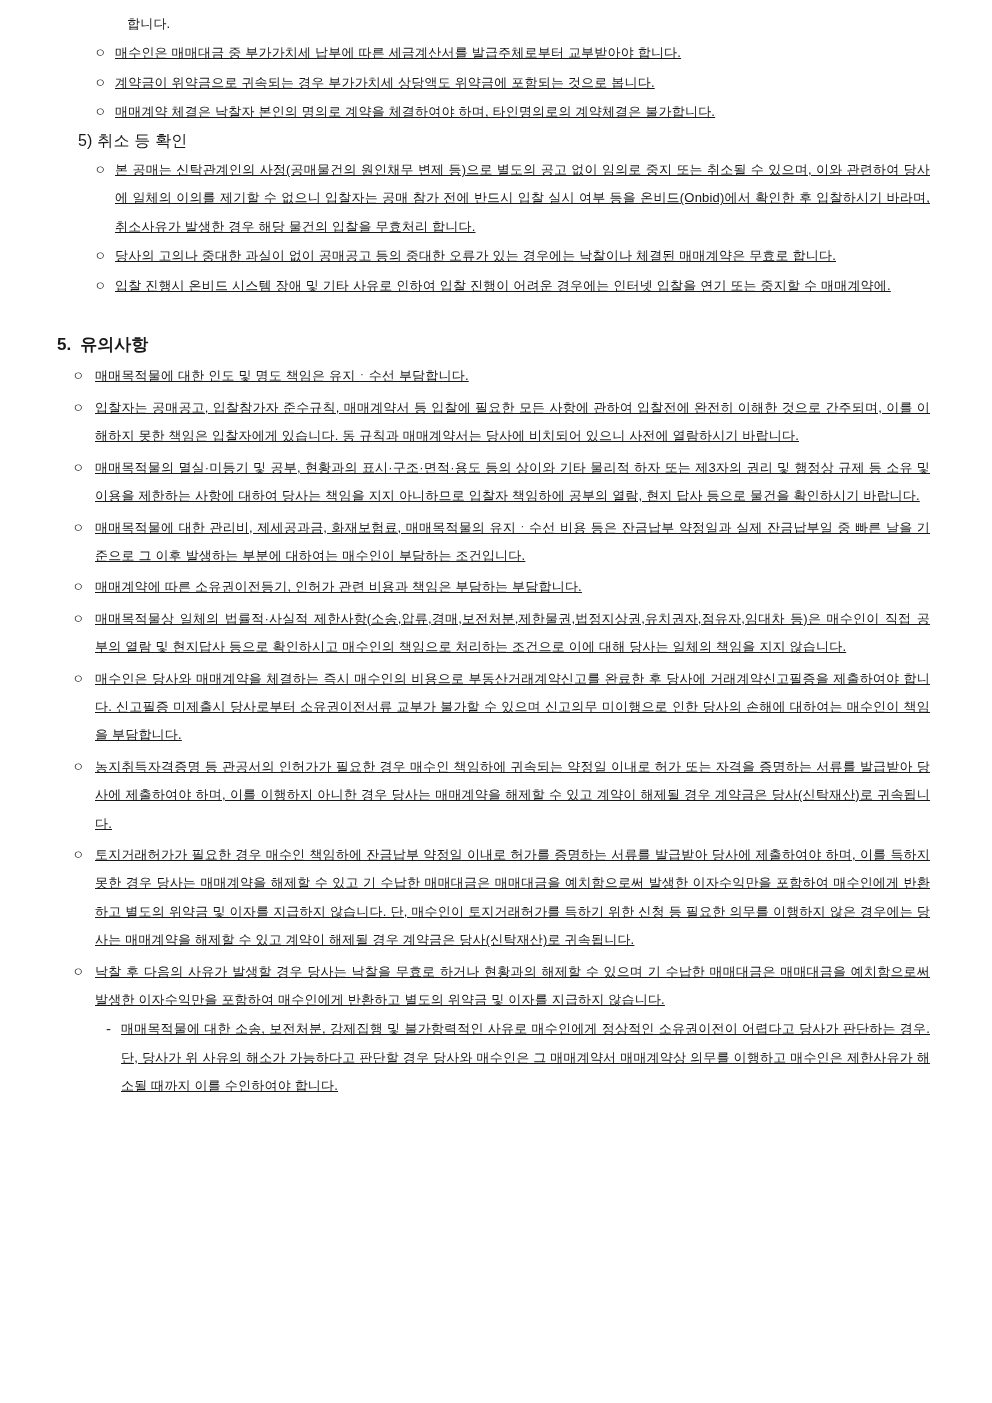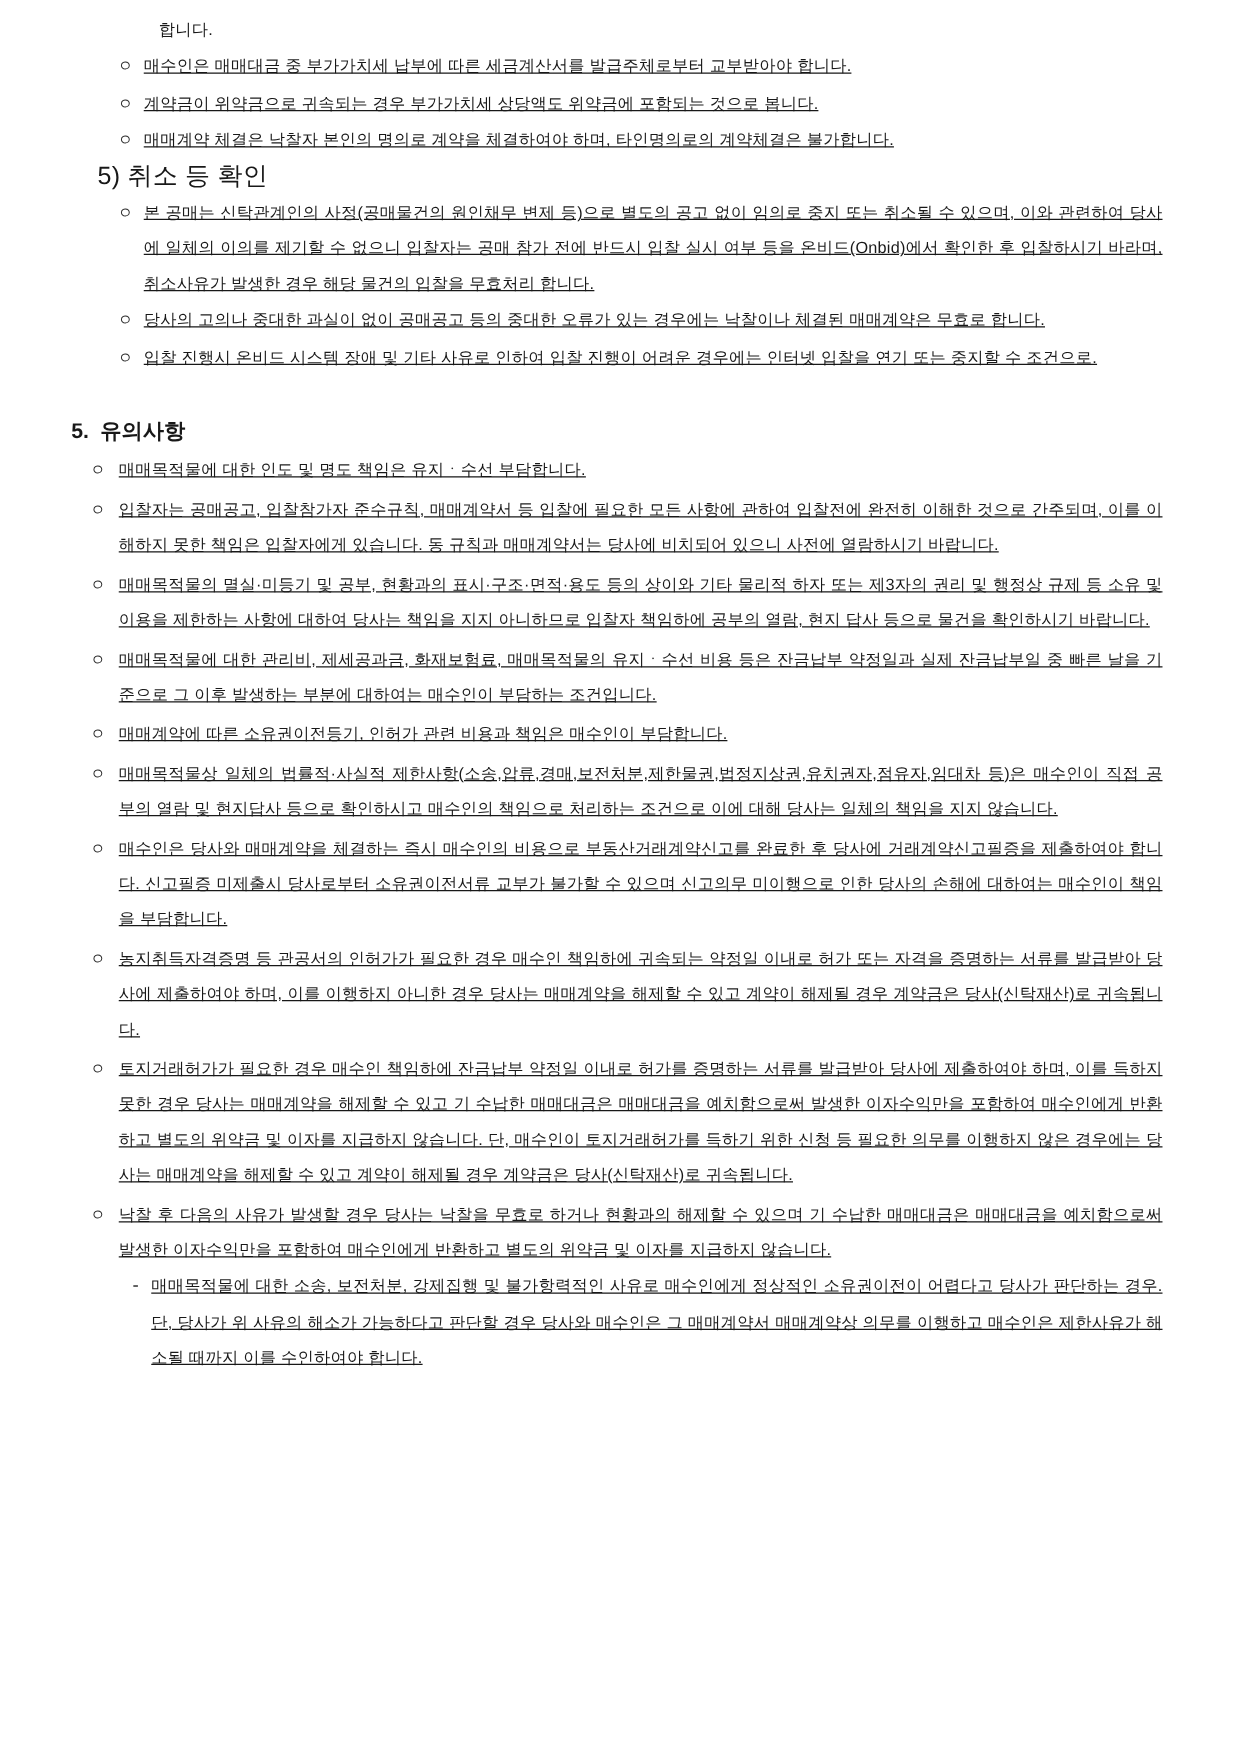--- a/index.html
+++ b/index.html
@@ -31,21 +31,21 @@
     line-height:28.4px;
     color:#2a2a2a;
   }
   .btext { flex:1 1 auto;text-decoration:underline; }
 
   
   .cont-deep   { margin-left:127px; }
   .bullet-lv2  { margin-left:94px;  margin-top:1px; }
   .bullet-lv2 .marker { width:21px; }
 
-  .h2-heading  { margin-left:78px; font-size:20px; line-height:28.4px; }
+  .h2-heading  { margin-left:78px; font-size:16px; line-height:28.4px; }
 
   
   .h1-heading  {
     margin-left:57px; margin-top:31px; margin-bottom:3px;
     font-size:17px; line-height:28.4px; font-weight:bold;
   }
   .h1-heading .num { margin-right:9px; }
 
   
   .bullet-lv1  { margin-left:72px; margin-top:3px; }
@@ -80,21 +80,21 @@
   <div class="row bullet-lv2">
     <span class="marker">ㅇ</span>
     <div class="txt btext">본 공매는 신탁관계인의 사정(공매물건의 원인채무 변제 등)으로 별도의 공고 없이 임의로 중지 또는 취소될 수 있으며, 이와 관련하여 당사에 일체의 이의를 제기할 수 없으니 입찰자는 공매 참가 전에 반드시 입찰 실시 여부 등을 온비드(Onbid)에서 확인한 후 입찰하시기 바라며, 취소사유가 발생한 경우 해당 물건의 입찰을 무효처리 합니다.</div>
   </div>
   <div class="row bullet-lv2">
     <span class="marker">ㅇ</span>
     <div class="txt btext">당사의 고의나 중대한 과실이 없이 공매공고 등의 중대한 오류가 있는 경우에는 낙찰이나 체결된 매매계약은 무효로 합니다.</div>
   </div>
   <div class="row bullet-lv2">
     <span class="marker">ㅇ</span>
-    <div class="txt btext">입찰 진행시 온비드 시스템 장애 및 기타 사유로 인하여 입찰 진행이 어려운 경우에는 인터넷 입찰을 연기 또는 중지할 수 조건으로.</div>
+    <div class="txt btext">입찰 진행시 온비드 시스템 장애 및 기타 사유로 인하여 입찰 진행이 어려운 경우에는 인터넷 입찰을 연기 또는 중지할 수 매매계약에.</div>
   </div>
 
   <div class="h1-heading">
     <span class="num">5.</span><span>유의사항</span>
   </div>
 
   <div class="row bullet-lv1">
     <span class="marker">ㅇ</span>
     <div class="txt btext">매매목적물에 대한 인도 및 명도 책임은 유지ㆍ수선 부담합니다.</div>
   </div>
@@ -105,21 +105,21 @@
   <div class="row bullet-lv1">
     <span class="marker">ㅇ</span>
     <div class="txt btext">매매목적물의 멸실·미등기 및 공부, 현황과의 표시·구조·면적·용도 등의 상이와 기타 물리적 하자 또는 제3자의 권리 및 행정상 규제 등 소유 및 이용을 제한하는 사항에 대하여 당사는 책임을 지지 아니하므로 입찰자 책임하에 공부의 열람, 현지 답사 등으로 물건을 확인하시기 바랍니다.</div>
   </div>
   <div class="row bullet-lv1">
     <span class="marker">ㅇ</span>
     <div class="txt btext">매매목적물에 대한 관리비, 제세공과금, 화재보험료, 매매목적물의 유지ㆍ수선 비용 등은 잔금납부 약정일과 실제 잔금납부일 중 빠른 날을 기준으로 그 이후 발생하는 부분에 대하여는 매수인이 부담하는 조건입니다.</div>
   </div>
   <div class="row bullet-lv1">
     <span class="marker">ㅇ</span>
-    <div class="txt btext">매매계약에 따른 소유권이전등기, 인허가 관련 비용과 책임은 매수인이 부담합니다.</div>
+    <div class="txt btext">매매계약에 따른 소유권이전등기, 인허가 관련 비용과 책임은 부담하는 부담합니다.</div>
   </div>
   <div class="row bullet-lv1">
     <span class="marker">ㅇ</span>
     <div class="txt btext">매매목적물상 일체의 법률적·사실적 제한사항(소송,압류,경매,보전처분,제한물권,법정지상권,유치권자,점유자,임대차 등)은 매수인이 직접 공부의 열람 및 현지답사 등으로 확인하시고 매수인의 책임으로 처리하는 조건으로 이에 대해 당사는 일체의 책임을 지지 않습니다.</div>
   </div>
   <div class="row bullet-lv1">
     <span class="marker">ㅇ</span>
     <div class="txt btext">매수인은 당사와 매매계약을 체결하는 즉시 매수인의 비용으로 부동산거래계약신고를 완료한 후 당사에 거래계약신고필증을 제출하여야 합니다. 신고필증 미제출시 당사로부터 소유권이전서류 교부가 불가할 수 있으며 신고의무 미이행으로 인한 당사의 손해에 대하여는 매수인이 책임을 부담합니다.</div>
   </div>
   <div class="row bullet-lv1">

